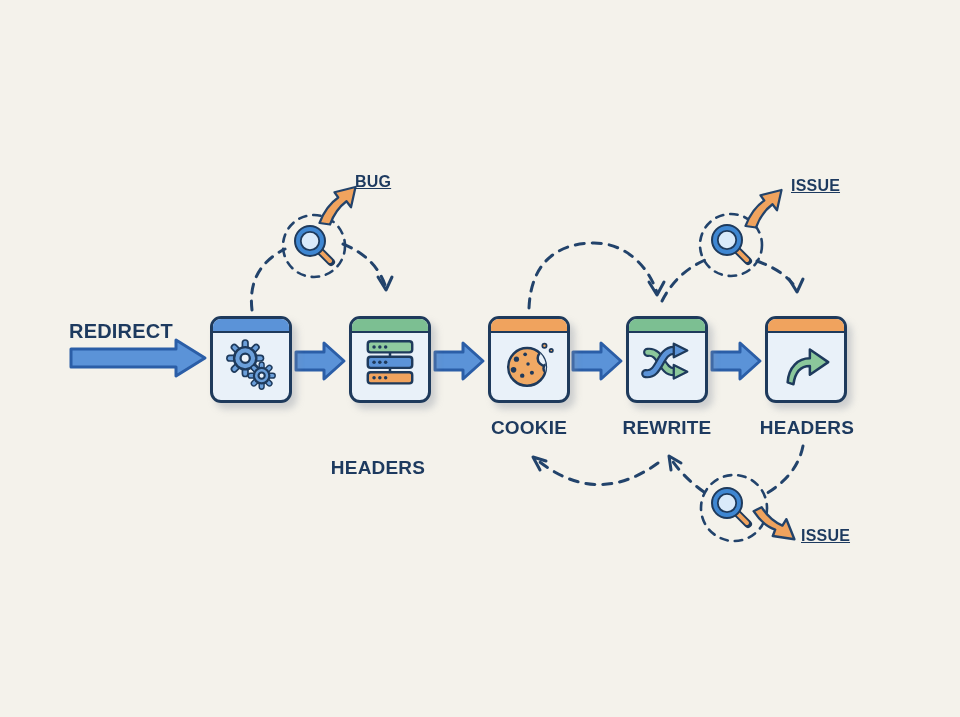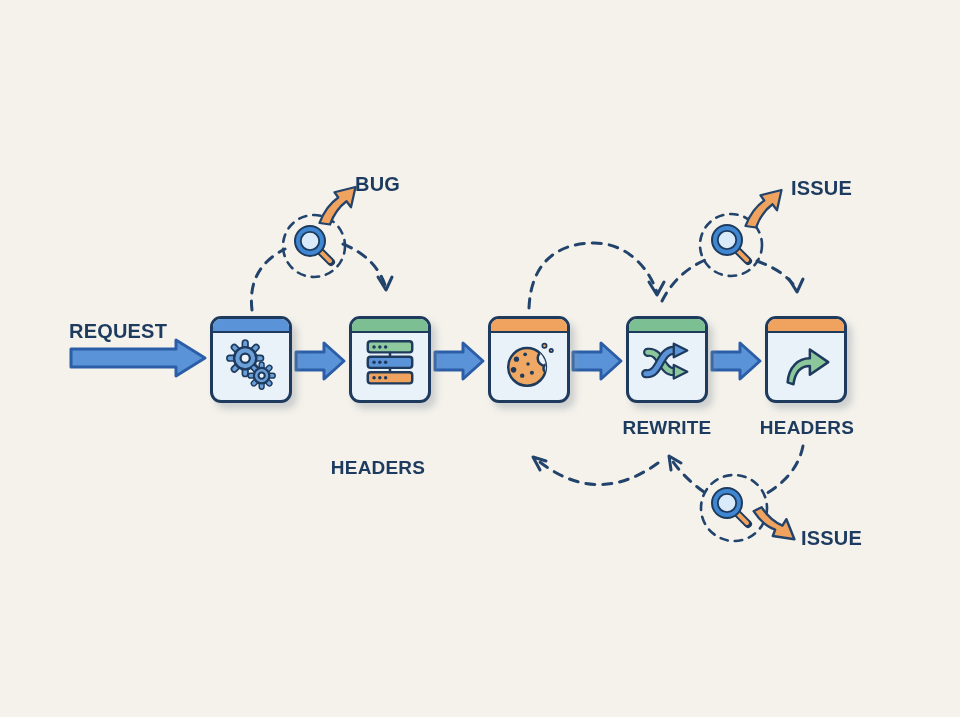--- a/index.html
+++ b/index.html
@@ -8,21 +8,21 @@
   .layer{position:absolute;left:0;top:0;width:960px;height:717px;}
 
   .stage-box{position:absolute;width:82px;height:87px;box-sizing:border-box;border:3px solid #1e3a5c;
     border-radius:11px;background:#e9f1f9;box-shadow:5px 6px 7px rgba(140,148,160,0.38);overflow:hidden;}
   .box-header{height:12px;border-bottom:2.5px solid #1e3a5c;}
   .box-icon{display:block;margin:4px auto 0 auto;}
 
   .lbl{position:absolute;color:#1d3a5f;font-weight:800;letter-spacing:.2px;white-space:nowrap;}
   .stage-label{width:160px;text-align:center;font-size:19px;top:417px;}
   .request-label{font-size:20px;left:69px;top:320px;}
-  .ann-label{font-size:20px;}
+  .ann-label{font-size:16px;text-decoration:underline;}
 </style>
 </head>
 <body>
 
 <div class="canvas">
 
   <svg class="layer" viewBox="0 0 960 717">
     <defs>
       <g id="magnifier">
         <line x1="10.5" y1="10.5" x2="21" y2="21" stroke="#1e3a5c" stroke-width="8" stroke-linecap="round"></line>
@@ -190,23 +190,24 @@
     </svg>
   </div>
 
   <div class="stage-box" style="left:765px;top:316px;">
     <div class="box-header" style="background: rgb(240, 163, 94);"></div>
     <svg class="box-icon" width="58" height="56" viewBox="0 0 60 56">
       <path d="M 11,46 C 12,30 22,21 34,21 L 34,12 L 53,25 L 34,38 L 34,29 C 26,29 19,33 17,48 Z" fill="#8bc79b" stroke="#1e3a5c" stroke-width="2.6" stroke-linejoin="round"></path>
     </svg>
   </div>
 
-  <div class="lbl request-label">REQUEST</div>
+  <div class="lbl request-label">REDIRECT</div>
 
   <div class="lbl stage-label" style="left:298px;margin-top:40px;">HEADERS</div>
+  <div class="lbl stage-label" style="left:449px;">COOKIE</div>
   <div class="lbl stage-label" style="left:587px;">REWRITE</div>
   <div class="lbl stage-label" style="left:727px;">HEADERS</div>
 
   <div class="lbl ann-label" style="left:355px;top:173px;">BUG</div>
   <div class="lbl ann-label" style="left:791px;top:177px;">ISSUE</div>
   <div class="lbl ann-label" style="left:801px;top:527px;">ISSUE</div>
 
 </div>
 
 </body></html>

